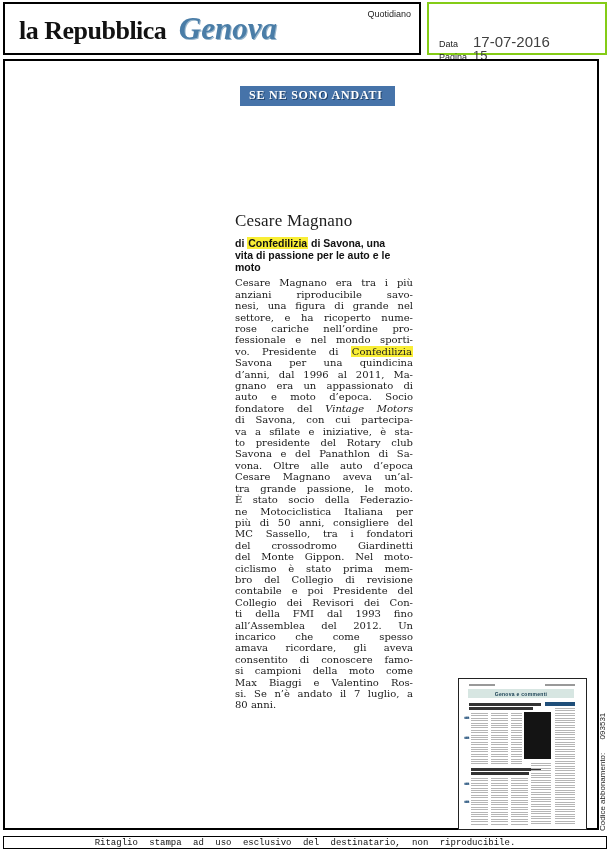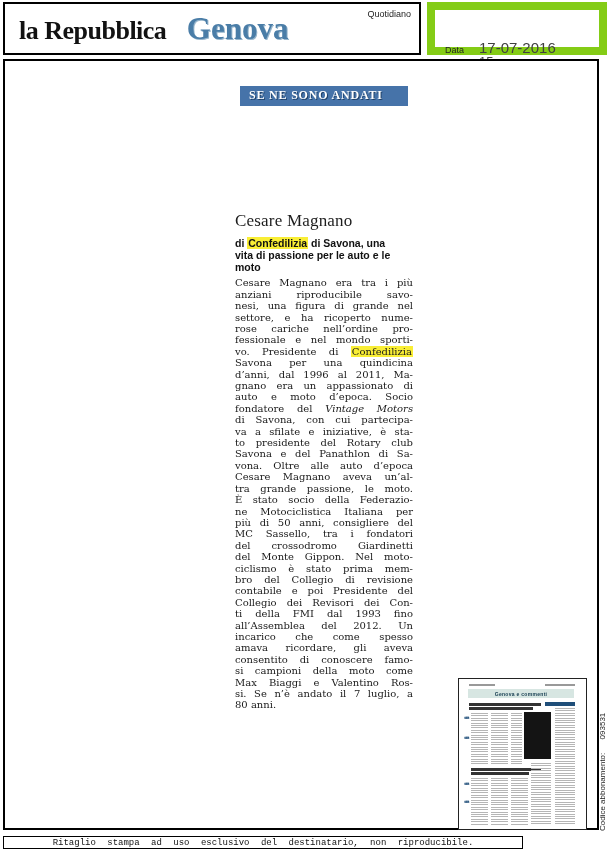--- a/index.html
+++ b/index.html
@@ -23,43 +23,43 @@
     border:2px solid #000;background:#fff;
   }
   .masthead{position:absolute;left:14px;top:7px;white-space:nowrap;}
   .mast-black{
     font-family:"Liberation Serif",serif;font-weight:bold;font-size:26px;
     color:#121212;letter-spacing:-0.5px;
   }
   .mast-blue{
     font-family:"Liberation Serif",serif;font-weight:bold;font-size:31px;
     color:var(--masthead_blue);letter-spacing:0px;
-    text-shadow:1px 1px 0 #98b6cc;margin-left:16px;
+    text-shadow:1px 1px 0 #98b6cc;margin-left:8px;font-style:italic;
   }
   .quotidiano{
     position:absolute;right:8px;top:5px;font-size:9px;color:#222;
   }
   .hdr-meta{
     position:absolute;left:427px;top:2px;width:180px;height:53px;
-    border:8px solid #84cc16;background:#fff;padding:4px 0 0 10px;
+    border:2px solid #84cc16;background:#fff;padding:4px 0 0 10px;
   }
   .meta-row{display:flex;align-items:baseline;height:15px;}
   .meta-label{font-size:9px;color:#222;width:34px;}
   .meta-value{font-size:13px;color:#404040;margin-top:25px;}
   .meta-value.big{font-size:15px;}
   
   .main-box{
     position:absolute;left:3px;top:59px;width:596px;height:771px;
     border:2px solid #000;background:#fff;
   }
   .badge{
     position:absolute;left:235px;top:25px;
     background:var(--badge_bg);color:#fff;
     font-family:"Liberation Serif",serif;font-weight:bold;font-size:12px;
-    letter-spacing:0.8px;padding:2px 25px 3px 9px;
+    letter-spacing:0.8px;padding:2px 12px 3px 9px;
     text-shadow:1px 1px 0 #1e3f66;white-space:nowrap;
   }
   .article{position:absolute;left:230px;top:150px;width:178px;}
   .art-title{
     font-family:Liberation Serif, serif;font-weight:normal;font-size:17px;
     color:#1d1d1d;letter-spacing:0.2px;margin-bottom:7px;white-space:nowrap;
   }
   .standfirst{font-family:"Liberation Sans",sans-serif;font-weight:bold;
     font-size:10.5px;line-height:11.8px;color:#111;margin-bottom:4px;}
   .bodycol{font-family:"DejaVu Serif",serif;font-size:10px;line-height:11.4px;color:#191919;}
@@ -94,21 +94,21 @@
     line-height:4px;letter-spacing:-1px;
   }
   
   .vcode{
     position:absolute;left:598px;top:831px;width:150px;
     transform:rotate(-90deg);transform-origin:0 0;
     font-size:8px;color:#222;white-space:pre;
   }
   
   .footer-strip{
-    position:absolute;left:3px;top:836px;width:520px;height:13px;
+    position:absolute;left:3px;top:836px;width:604px;height:13px;
     border:1.5px solid #000;display:flex;align-items:center;justify-content:center;
   }
   .footer-strip span{
     font-family:"Liberation Mono",monospace;font-size:9px;color:#111;
     word-spacing:6px;white-space:nowrap;
   }
 </style>
 </head>
 <body>
 

